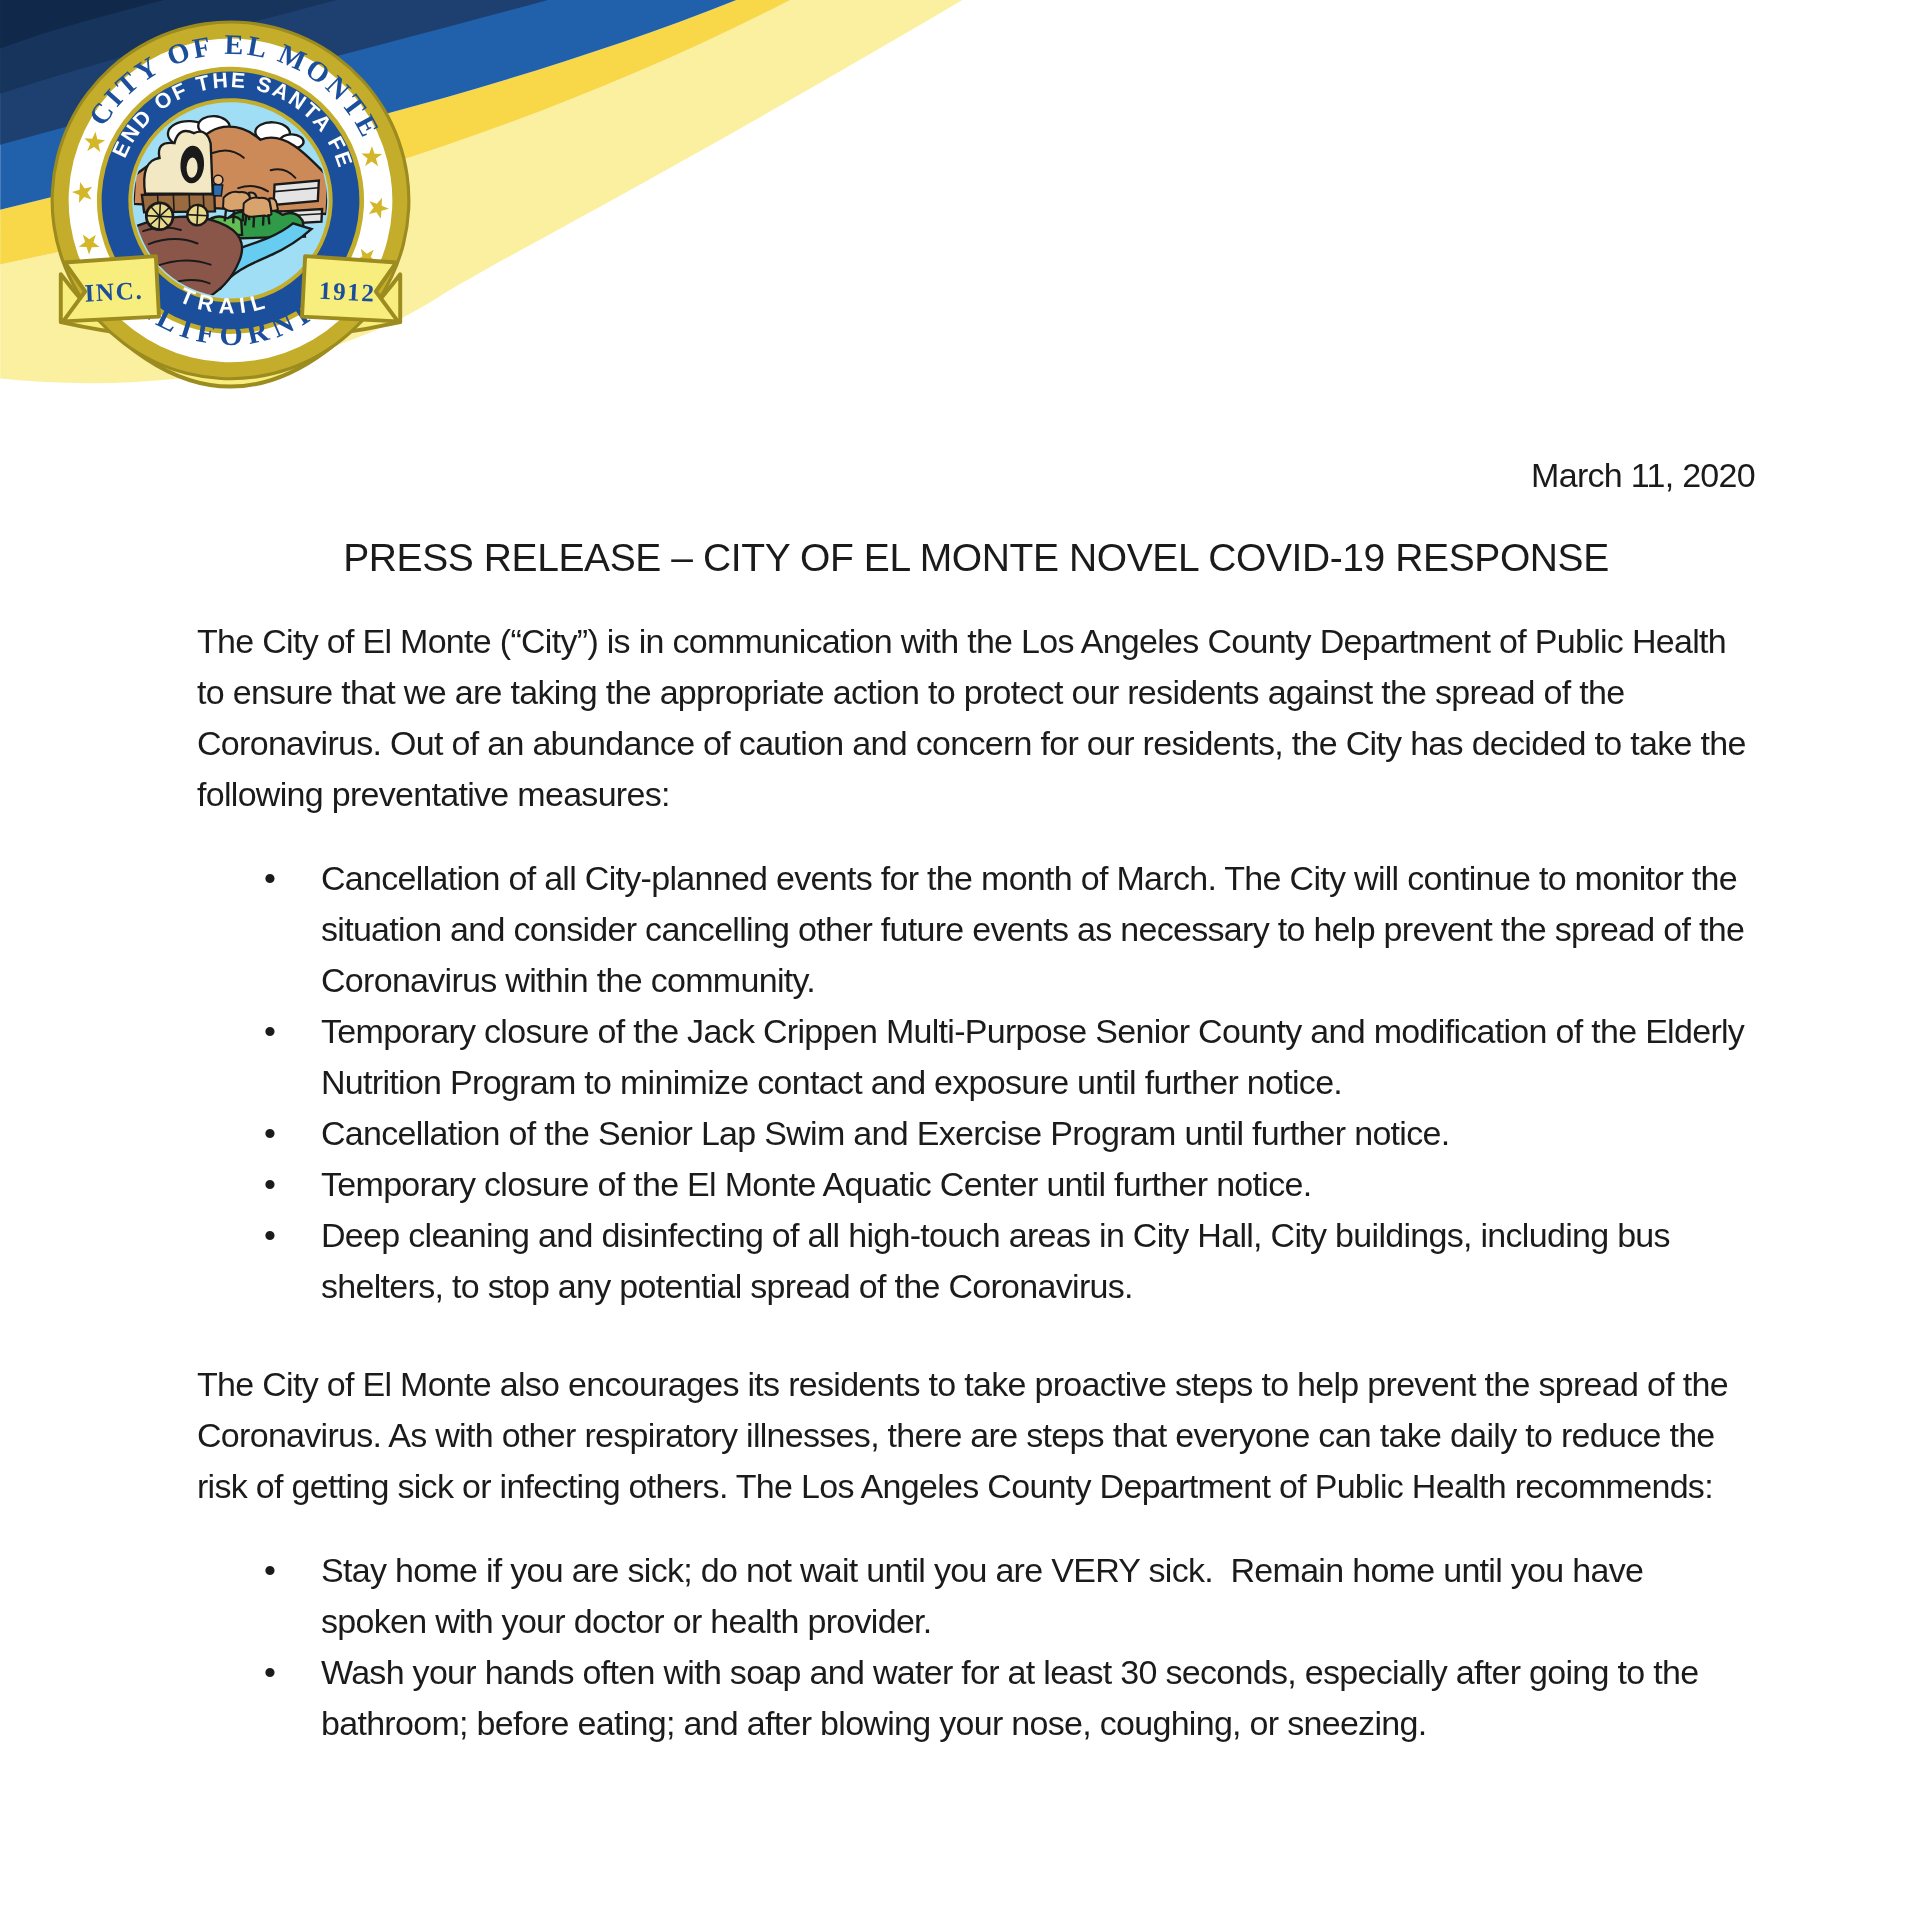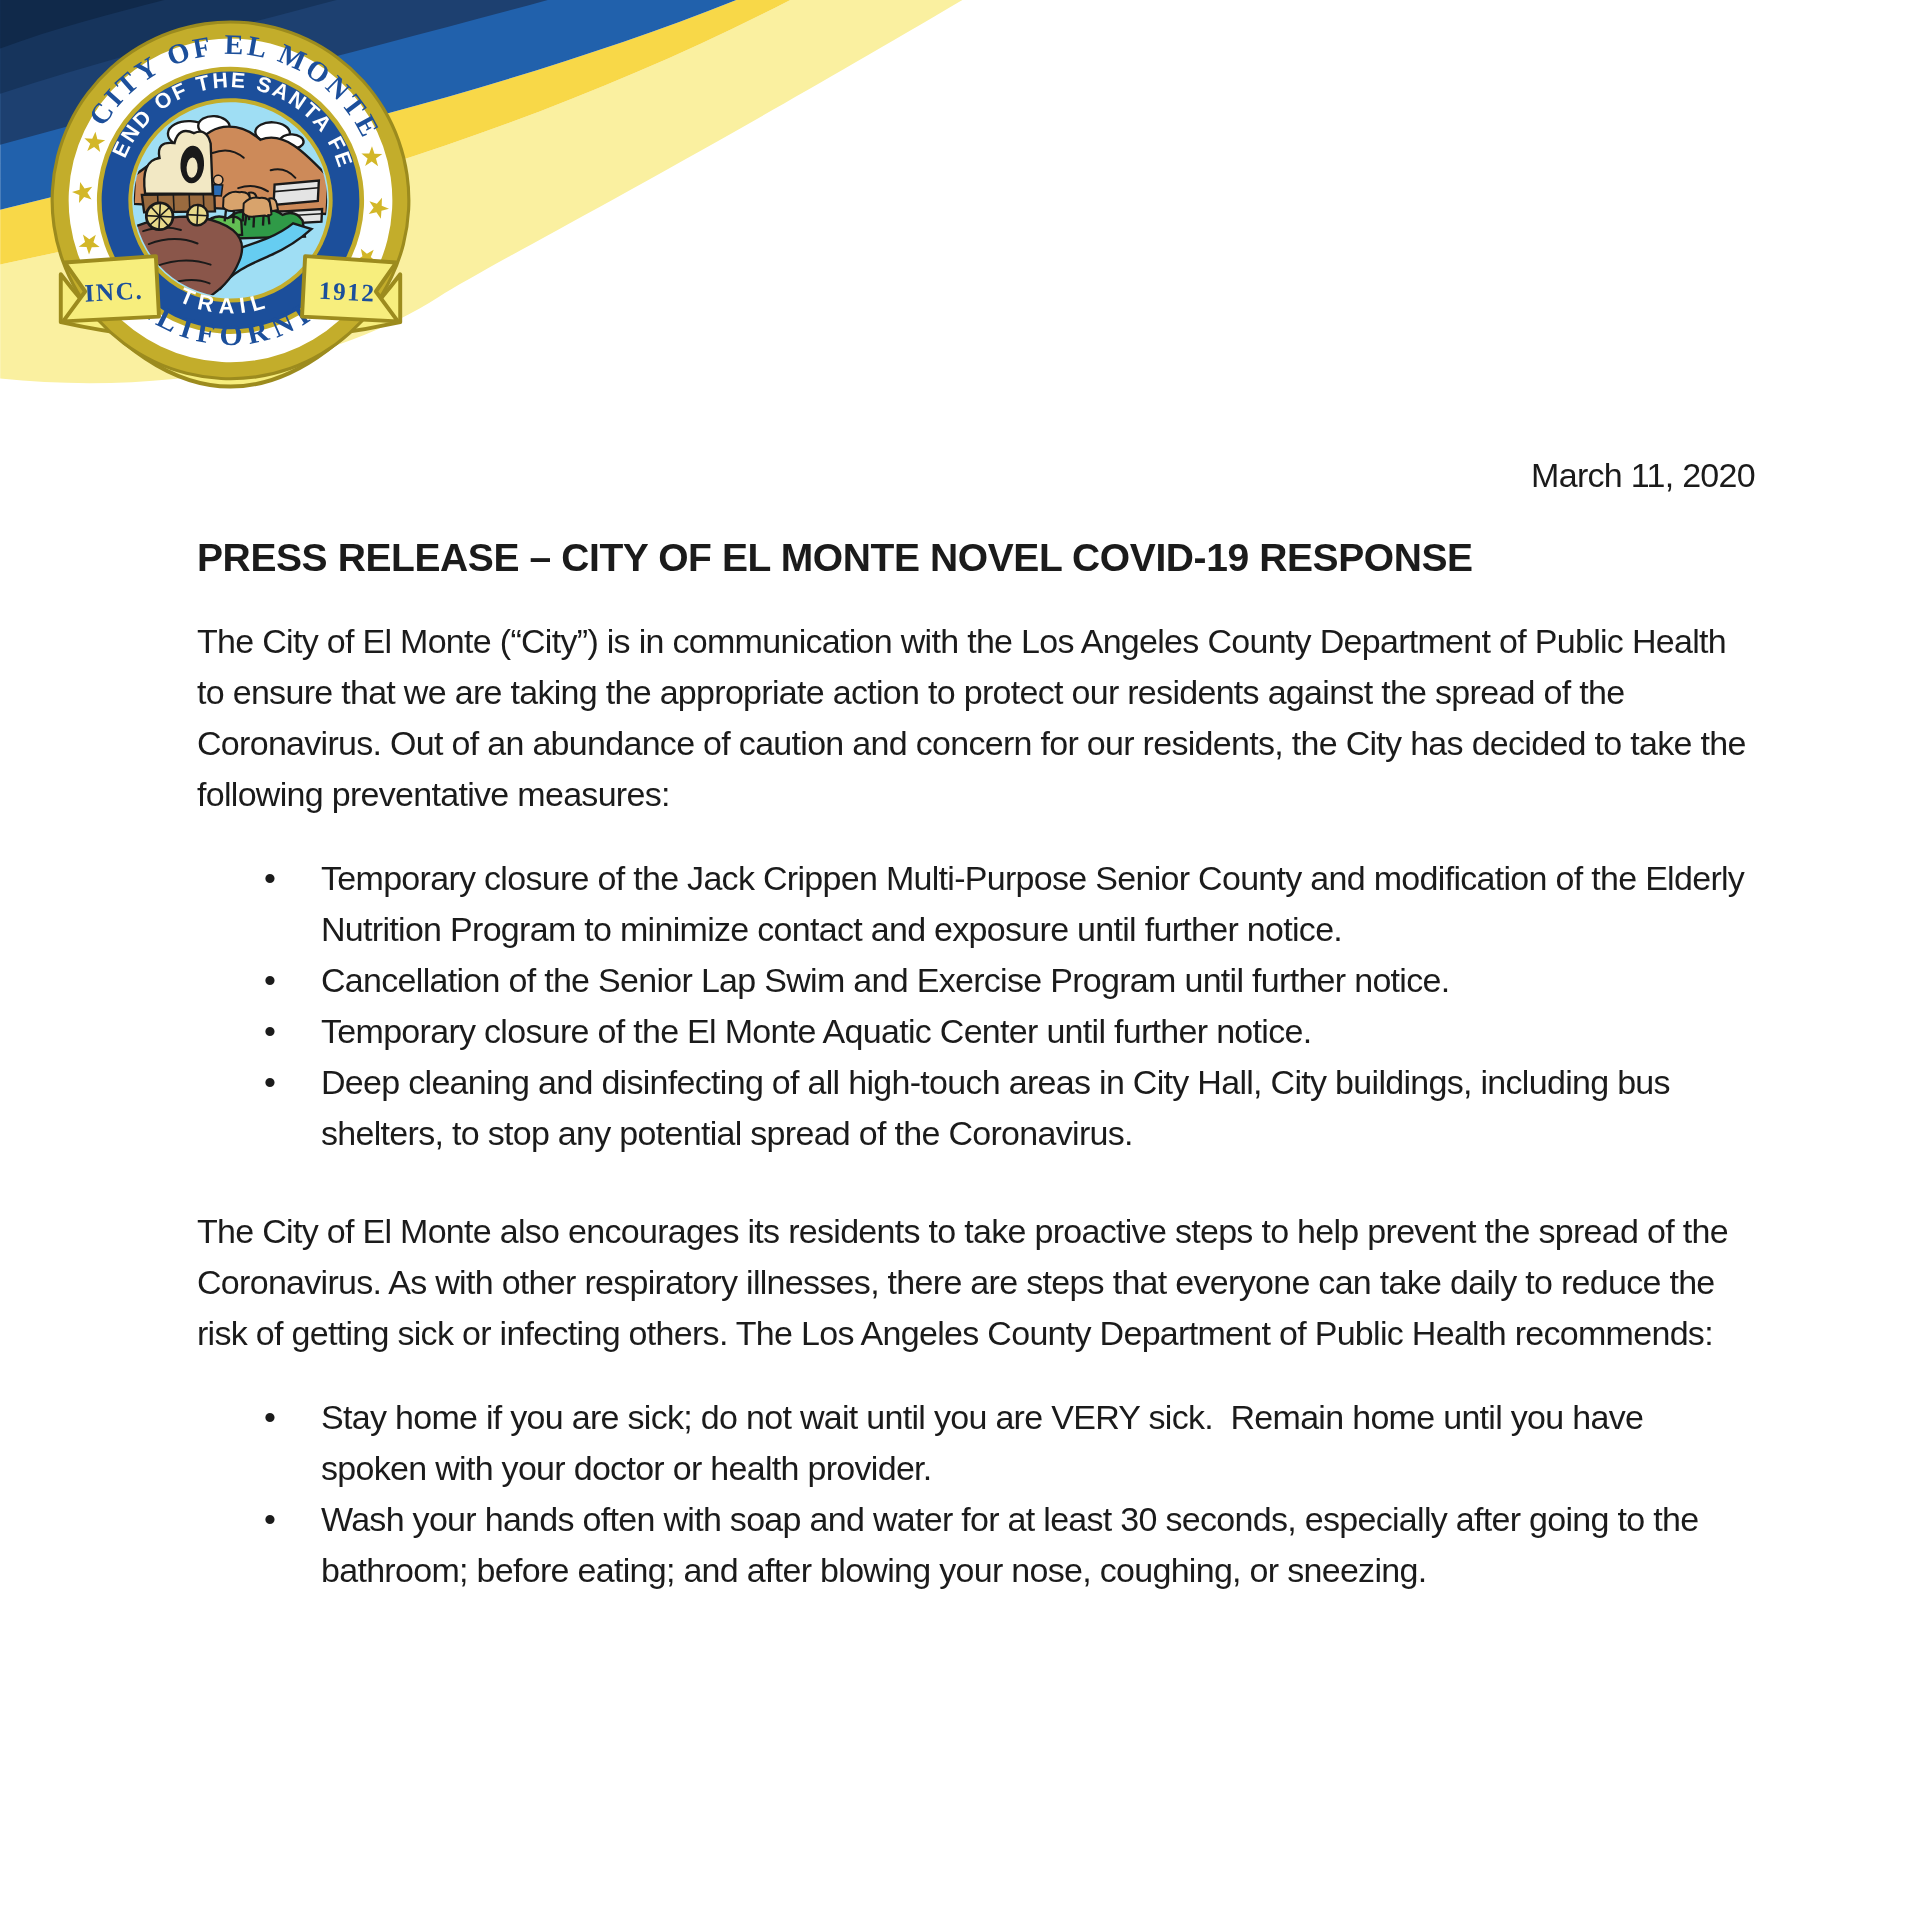--- a/index.html
+++ b/index.html
@@ -12,22 +12,22 @@
     color:#1b1b1b;
   }
   .swoosh{position:absolute;left:0;top:0;width:1931px;height:485px;display:block;}
   .seal{position:absolute;left:41px;top:11px;width:379px;height:385px;display:block;}
   .content{
     position:absolute;left:197px;top:450px;width:1558px;
     font-size:34px;line-height:51px;letter-spacing:-0.7px;
   }
   .date{margin:0 0 31px 0;text-align:right;}
   .title{
-    font-weight:700;font-size:39px;letter-spacing:-0.4px;
-    text-align:left;margin:0 0 33px 0;line-height:51px;
+    font-weight:400;font-size:39px;letter-spacing:-0.4px;
+    text-align:center;margin:0 0 33px 0;line-height:51px;
   }
   p.body-par{margin:0 0 33px 0;white-space:pre-wrap;}
   ul.bullets{list-style:none;margin:0 0 47px 0;padding:0;}
   ul.bullets li{position:relative;padding-left:124px;white-space:pre-wrap;}
   ul.bullets li::before{content:"\2022";position:absolute;left:67px;top:0;}
   .seal-serif{font-family:"Liberation Serif",serif;font-weight:700;}
   .seal-sans{font-family:"Liberation Sans",sans-serif;font-weight:700;}
 </style>
 </head>
 <body>
@@ -186,20 +186,21 @@
 
   <div class="content">
 
     <div class="date">March 11, 2020</div>
 
     <div class="title">PRESS RELEASE – CITY OF EL MONTE NOVEL COVID-19 RESPONSE</div>
 
     <p class="body-par">The City of El Monte (“City”) is in communication with the Los Angeles County Department of Public Health to ensure that we are taking the appropriate action to protect our residents against the spread of the Coronavirus. Out of an abundance of caution and concern for our residents, the City has decided to take the following preventative measures:</p>
 
     <ul class="bullets">
+      <li>Cancellation of all City-planned events for the month of March. The City will continue to monitor the situation and consider cancelling other future events as necessary to help prevent the spread of the Coronavirus within the community.</li>
       <li>Temporary closure of the Jack Crippen Multi-Purpose Senior County and modification of the Elderly Nutrition Program to minimize contact and exposure until further notice.</li>
       <li>Cancellation of the Senior Lap Swim and Exercise Program until further notice.</li>
       <li>Temporary closure of the El Monte Aquatic Center until further notice.</li>
       <li>Deep cleaning and disinfecting of all high-touch areas in City Hall, City buildings, including bus shelters, to stop any potential spread of the Coronavirus.</li>
     </ul>
 
 
     <p class="body-par">The City of El Monte also encourages its residents to take proactive steps to help prevent the spread of the Coronavirus. As with other respiratory illnesses, there are steps that everyone can take daily to reduce the risk of getting sick or infecting others. The Los Angeles County Department of Public Health recommends:</p>
 
     <ul class="bullets">

